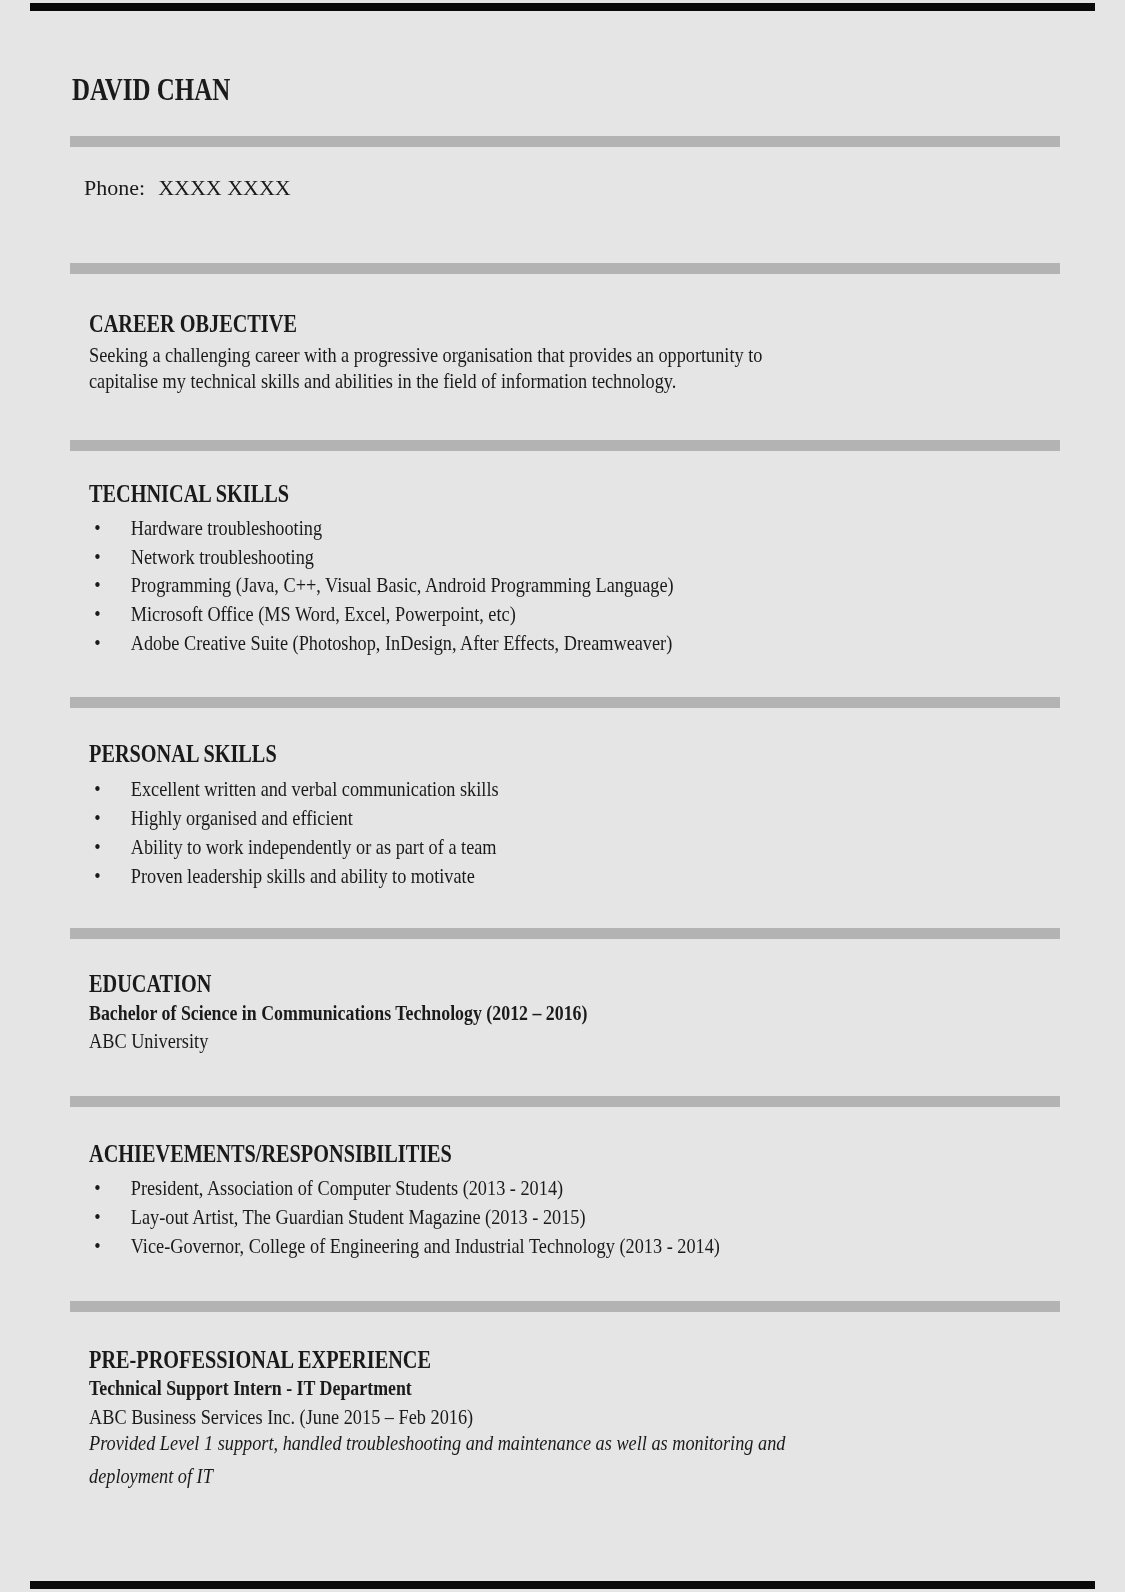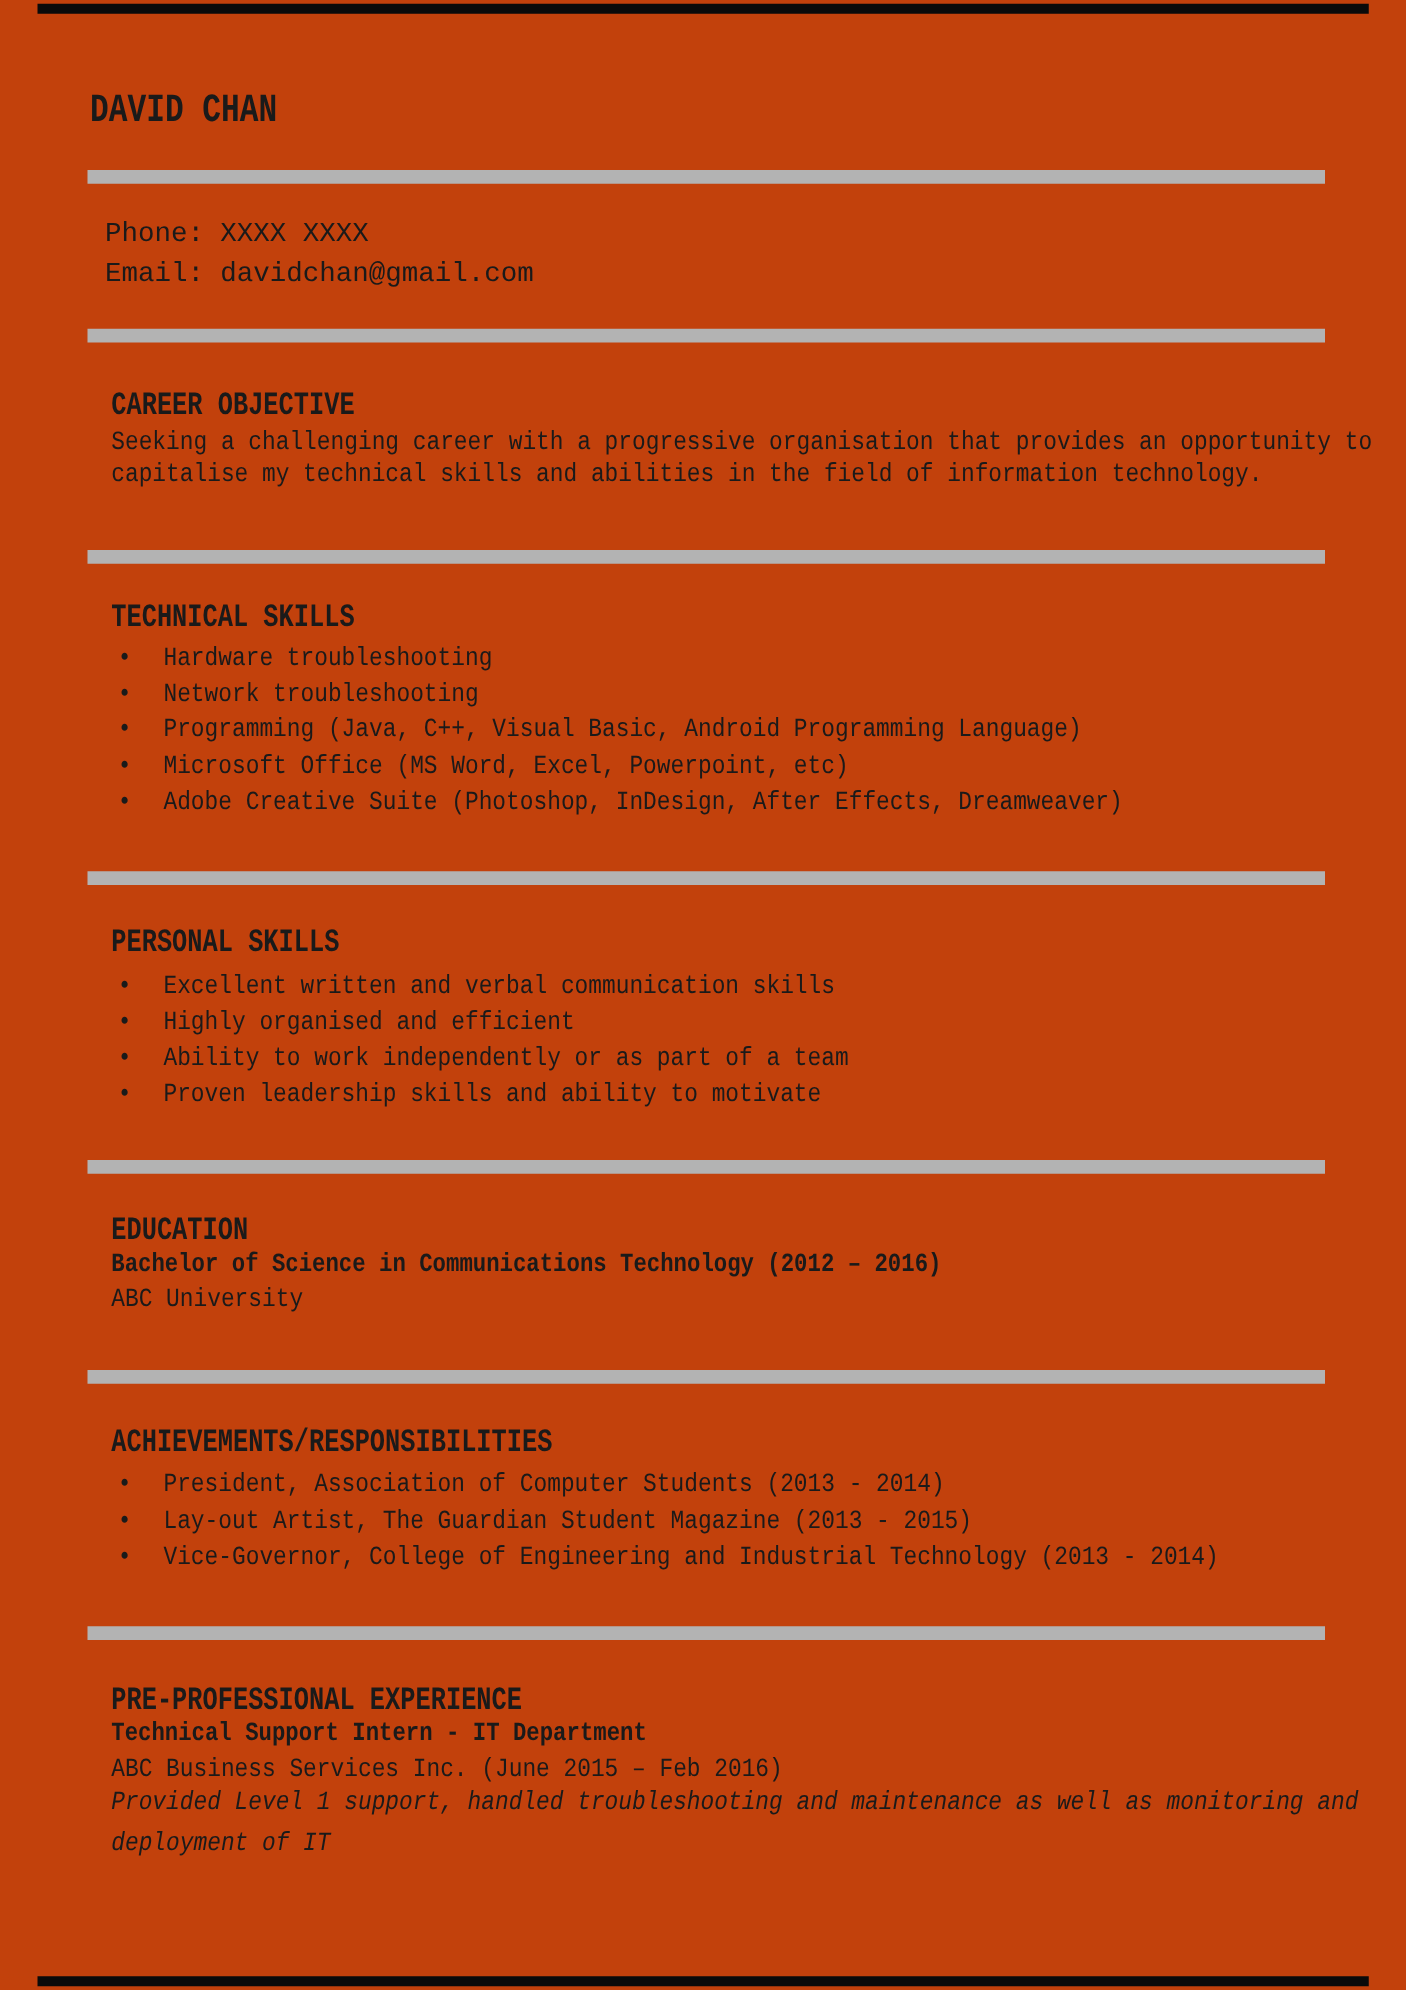--- a/index.html
+++ b/index.html
@@ -1,21 +1,21 @@
 <!DOCTYPE html>
 <html><head>
 <meta charset="utf-8">
 <style>
   html, body { margin: 0; padding: 0; background: #ffffff; }
   .page {
     position: relative;
     width: 1125px;
     height: 1592px;
-    background: #c2410c;
-    font-family: Liberation Mono, monospace;
+    background: #e5e5e5;
+    font-family: Liberation Serif, serif;
     color: #1a1a1a;
     overflow: hidden;
   }
   .border-bar {
     position: absolute;
     left: 30px;
     width: 1065px;
     height: 8px;
     background: #0a0a0a;
   }
@@ -94,23 +94,20 @@
 
   <div class="border-bar" style="top:3px;"></div>
 
   <h1 class="abs name" style="top:71px; margin:0;">DAVID CHAN</h1>
 
   <div class="divider" style="top:136px;"></div>
 
   <div class="abs contact-line" style="top:175px;">
     <span>Phone:</span><span class="contact-value">XXXX XXXX</span>
   </div>
-  <div class="abs contact-line" style="top:207px;">
-    <span>Email:</span><span class="contact-value">davidchan@gmail.com</span>
-  </div>
 
   <div class="divider" style="top:263px;"></div>
 
   <h2 class="abs sec-heading" style="top:309px; margin:0;">CAREER OBJECTIVE</h2>
   <div class="abs body-line" style="top:342px;">Seeking a challenging career with a progressive organisation that provides an opportunity to</div>
   <div class="abs body-line" style="top:368px;">capitalise my technical skills and abilities in the field of information technology.</div>
 
   <div class="divider" style="top:440px;"></div>
 
   <h2 class="abs sec-heading" style="top:479px; margin:0;">TECHNICAL SKILLS</h2>

